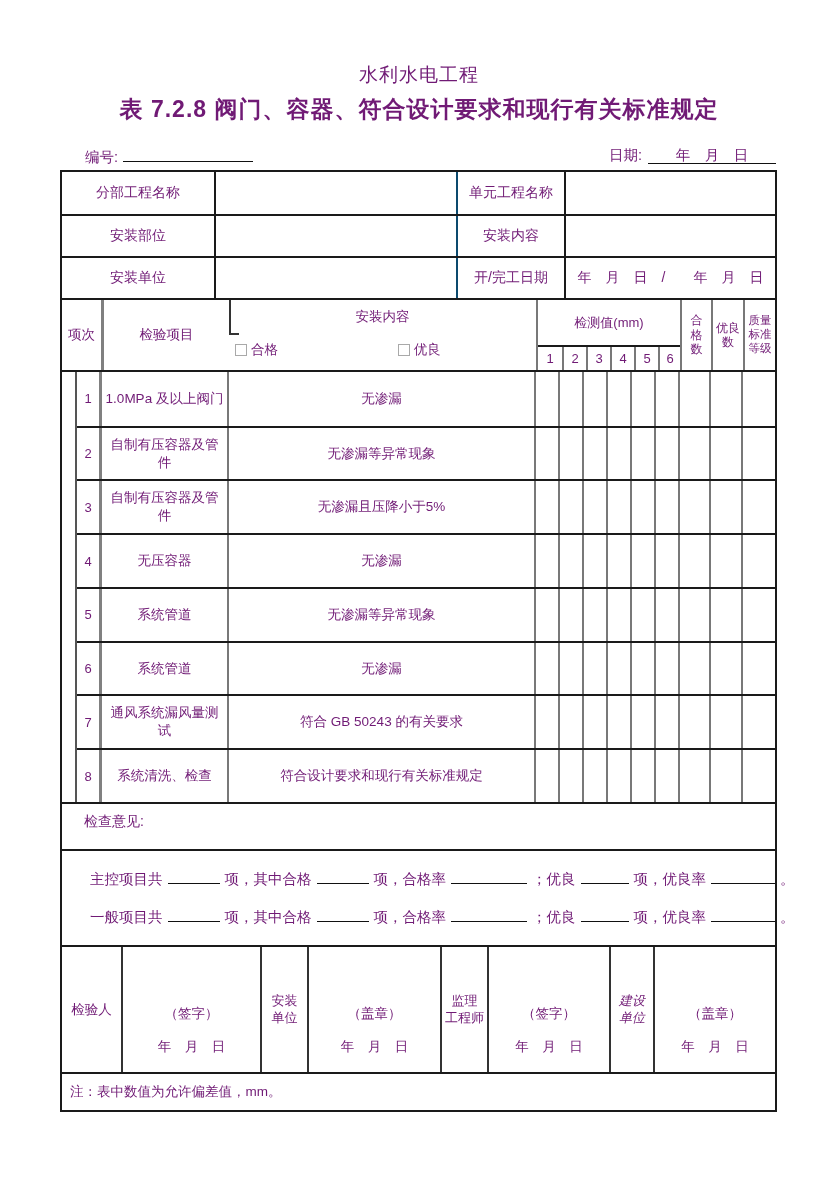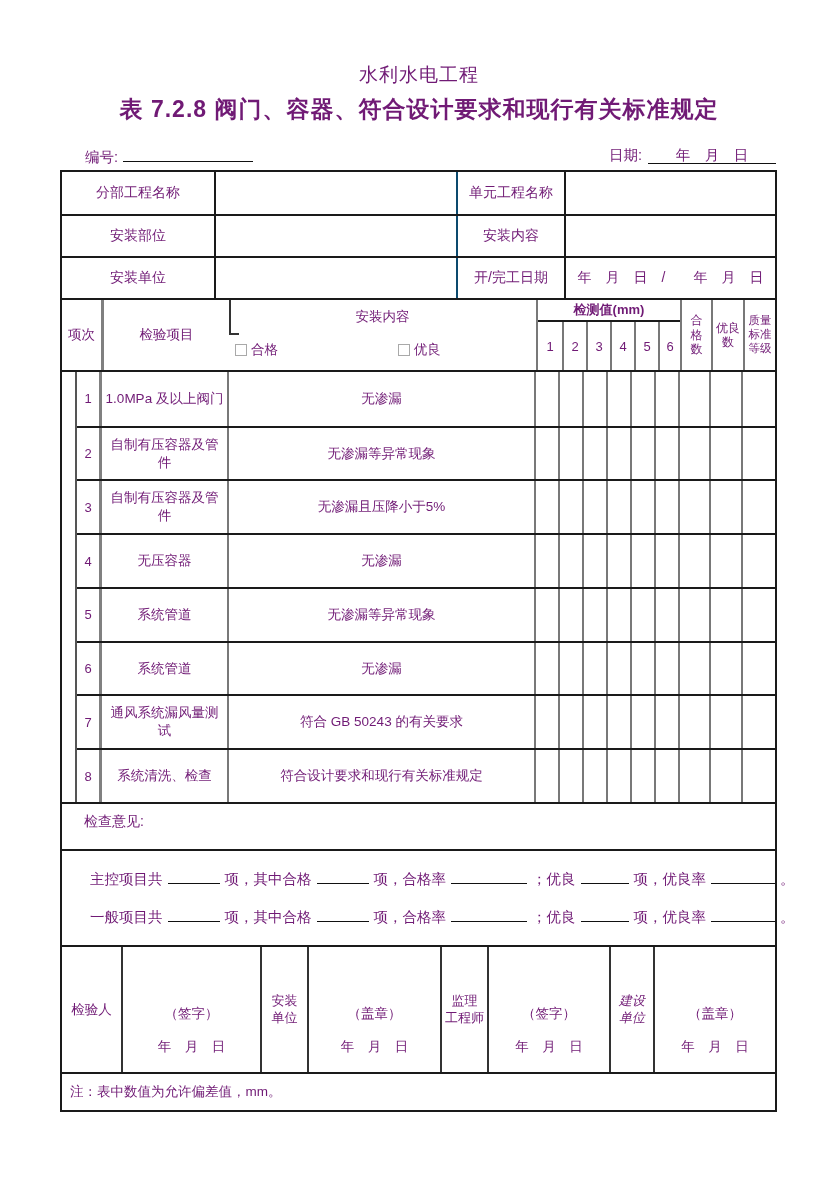--- a/index.html
+++ b/index.html
@@ -36,22 +36,22 @@
   .h-item{flex:0 0 128px;border-left:3px solid #808080;font-size:13.5px;}
   .h-qs{flex:0 0 307px;position:relative;}
   .half-divider{position:absolute;left:0;top:0;width:2px;height:33px;background:#333;}
   .half-divider::after{content:"";position:absolute;left:0;top:33px;width:10px;height:2px;background:#333;}
   .qs-title{position:absolute;left:0;top:8px;width:100%;text-align:center;font-size:13.5px;}
   .qs-check{position:absolute;bottom:11px;font-size:13.5px;display:flex;align-items:center;}
   .qs-check.p1{left:6px;}
   .qs-check.p2{left:55%;}
   .cbx{display:inline-block;width:12px;height:12px;border:1.5px solid #a9a9a9;background:#fff;margin-right:4px;}
   .h-det{flex:0 0 144px;border-left:2px solid #787878;display:flex;flex-direction:column;}
-  .det-top{height:22px;display:flex;align-items:center;justify-content:center;
-           border-bottom:2px solid #1a1a1a;font-size:13px;font-weight:bold;}
+  .det-top{height:47px;display:flex;align-items:center;justify-content:center;
+           border-bottom:2px solid #1a1a1a;font-size:13px;}
   .det-nums{flex:1;display:flex;}
   .det-nums .c{flex:0 0 24px;font-size:13px;}
   .det-nums .c + .c{border-left:2px solid #787878;}
   .det-nums .c:last-child{flex:1;}
   .h-pass{flex:0 0 31px;border-left:2px solid #787878;font-size:12px;line-height:1.2;padding:0 6px;}
   .h-exc{flex:0 0 32px;border-left:2px solid #787878;font-size:12px;line-height:1.2;padding:8px 2px;}
   .h-grade{flex:1;border-left:2px solid #787878;font-size:11.5px;line-height:1.2;padding:0 3px;}
   
   .data-sec{height:432px;display:flex;}
   .strip{flex:0 0 15px;border-right:2px solid #555;}

